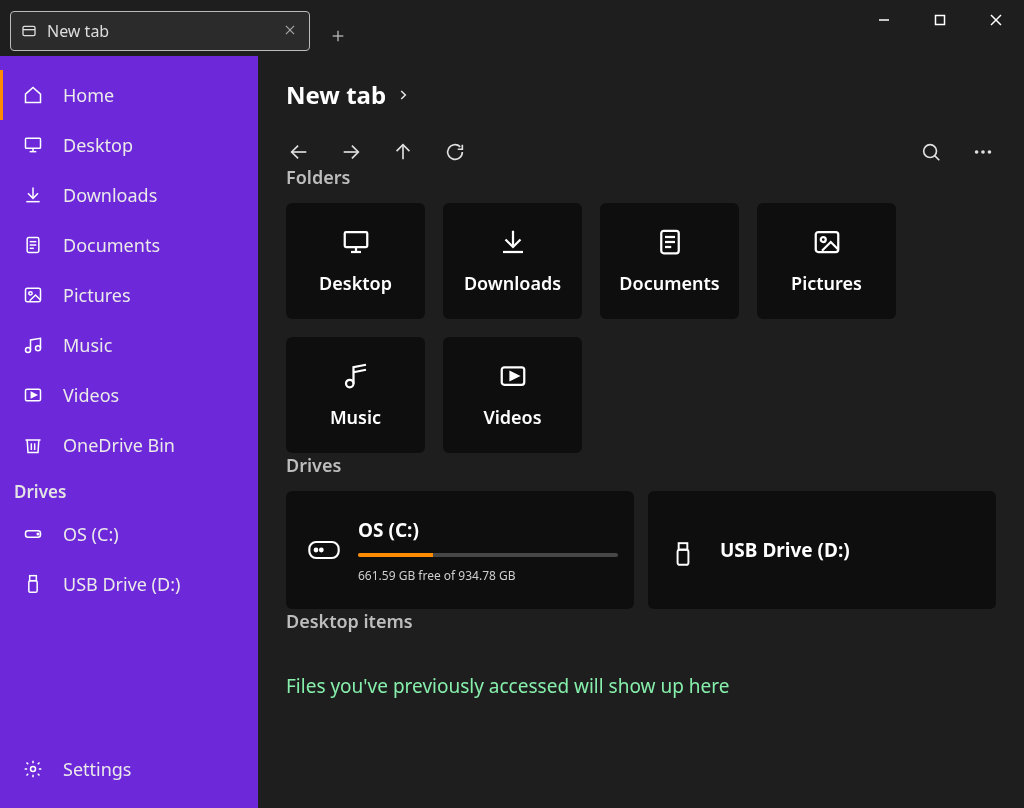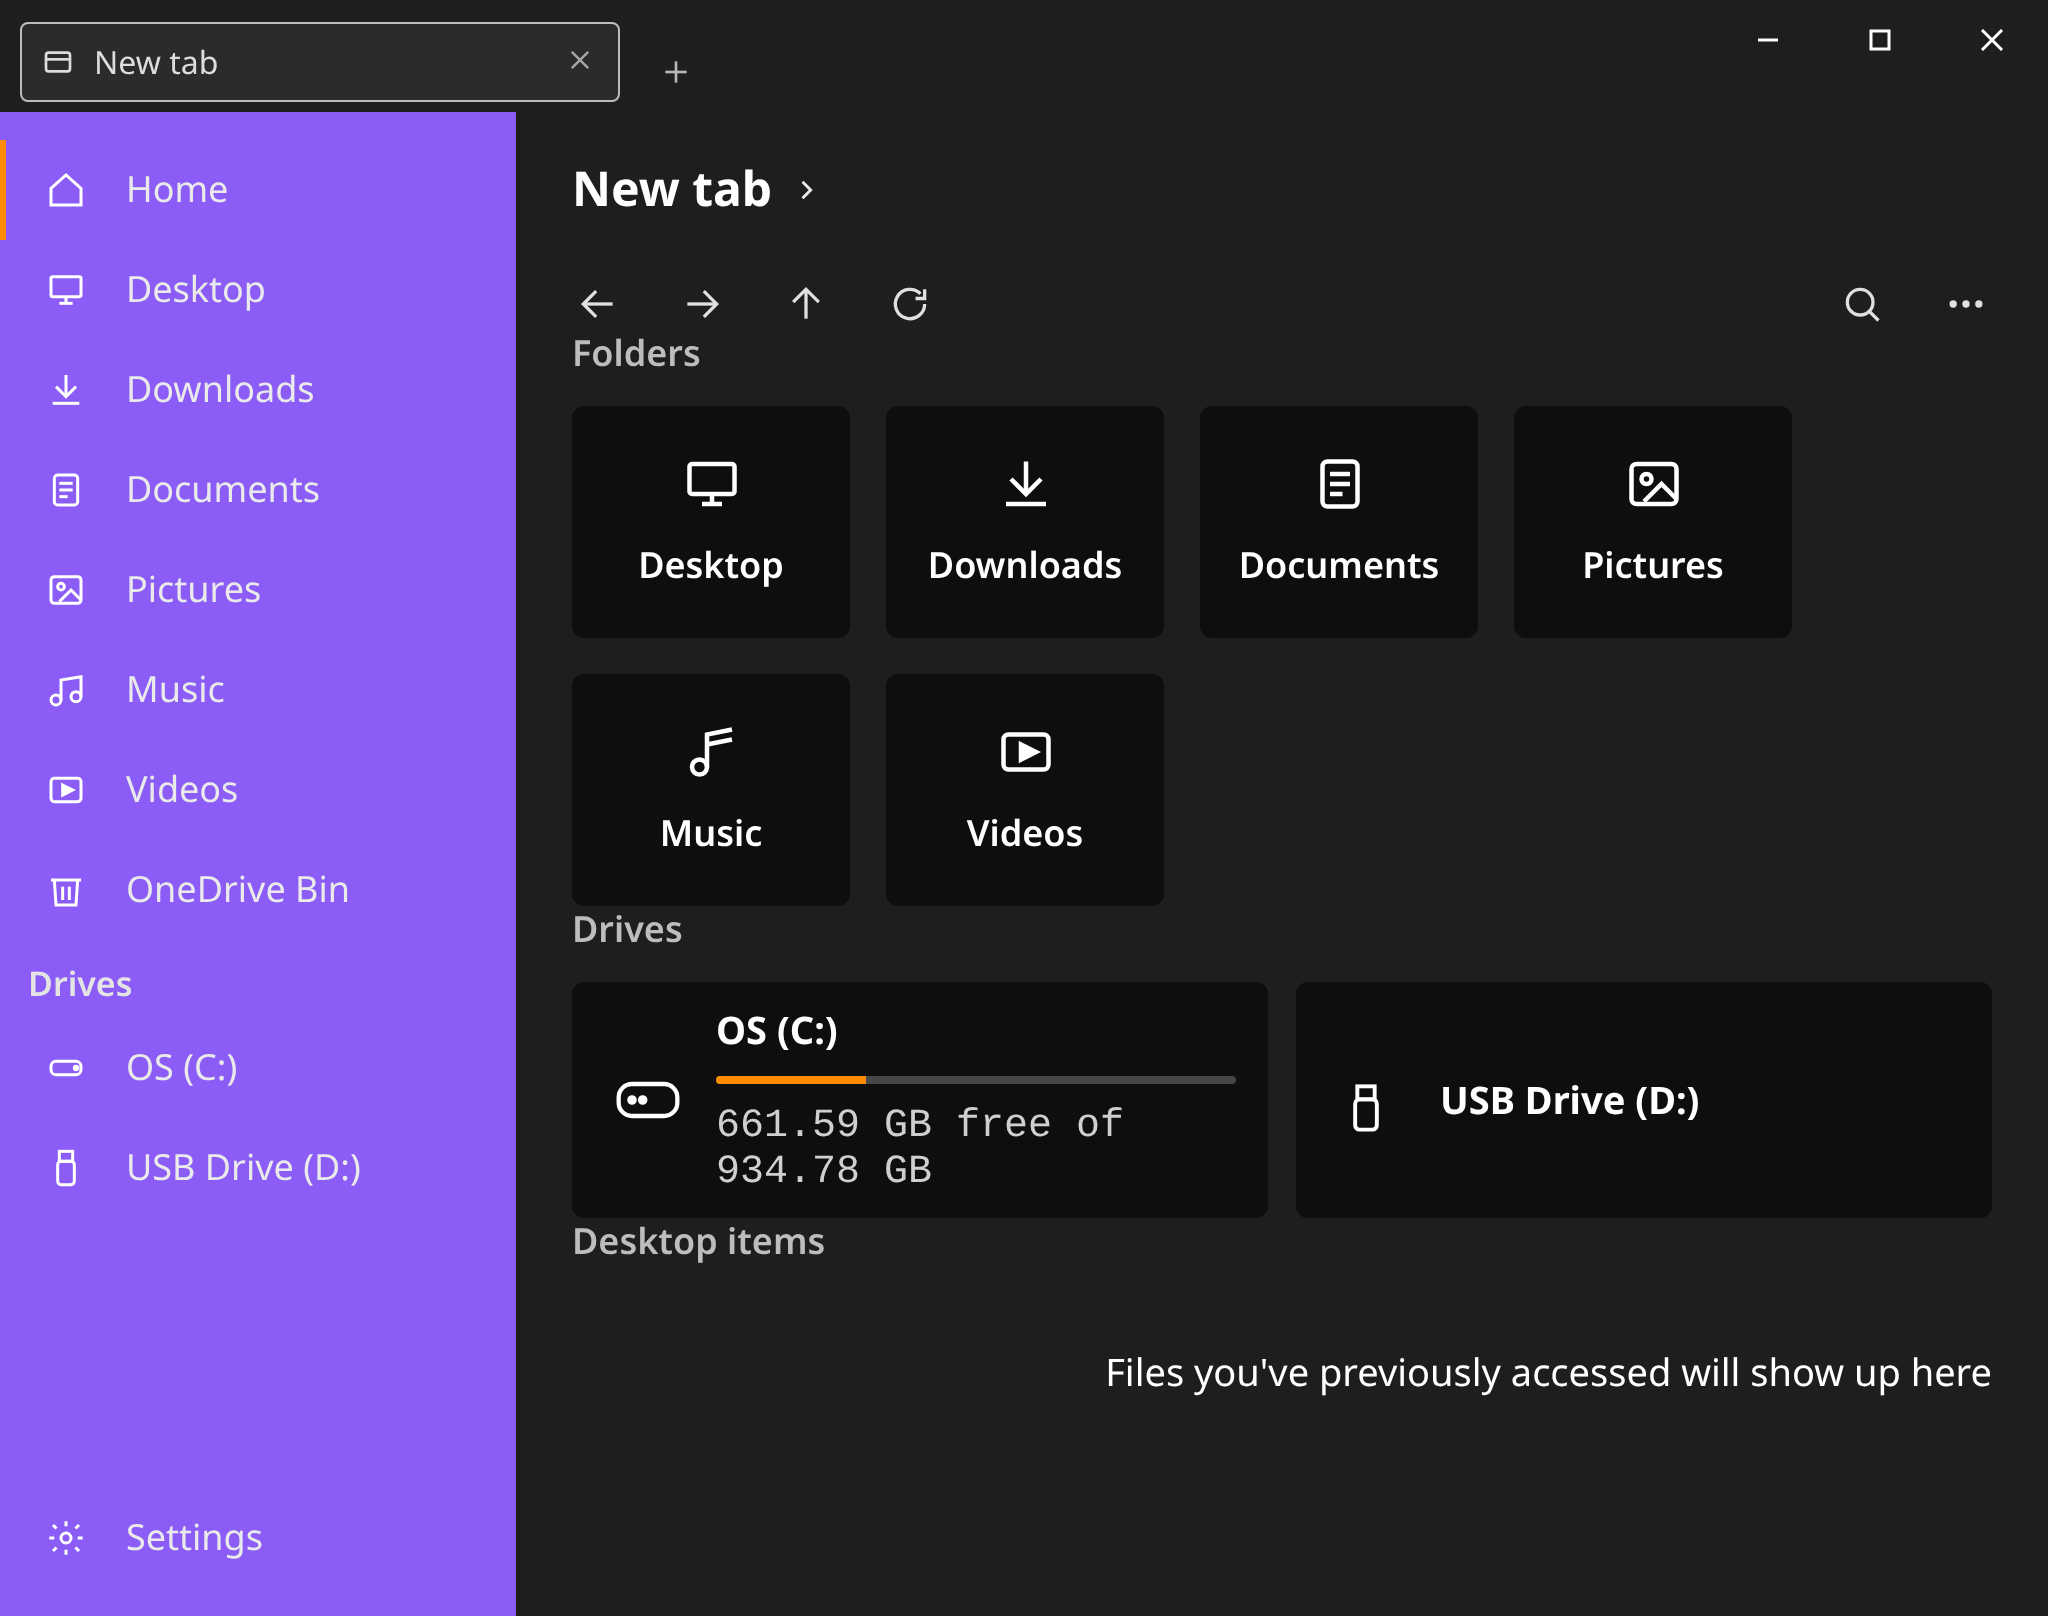--- a/index.html
+++ b/index.html
@@ -61,21 +61,21 @@
 
   
   .body {
     display: flex;
     height: calc(808px - 56px);
   }
 
   
   .sidebar {
     width: 258px;
-    background: #8b5cf6;
+    background: #6d28d9;
     display: flex;
     flex-direction: column;
     padding-top: 14px;
     padding-bottom: 14px;
   }
   .sidebar-spacer { flex: 1; }
   .sidebar-section-header {
     color: #e4e4e4;
     font-size: 17px;
     font-weight: 600;
@@ -167,26 +167,26 @@
     gap: 20px;
     padding: 0 22px;
   }
   .drive-icon { width: 30px; height: 22px; flex: 0 0 auto; }
   .drive-info { display:flex; flex-direction:column; gap: 10px; flex: 1; }
   .drive-name { font-size: 19px; font-weight: 700; }
   .drive-bar-bg {
     width: 260px; height: 4px; background: #474747; border-radius: 3px; overflow: hidden;
   }
   .drive-bar-fill { height: 100%; background: #ff8c00; }
-  .drive-free { font-size: 20px; color: #cfcfcf; font-family: Liberation Mono, monospace; }
+  .drive-free { font-size: 12px; color: #cfcfcf; }
 
   .recent-text {
-    color: #ffffff;
+    color: #86efac;
     font-size: 19px;
-    text-align: right;
+    text-align: left;
     margin-top: 40px;
   }
 
   svg { display:block; }
 </style>
 </head>
 <body>
 
 <div class="titlebar">
   <div class="tab-strip">

